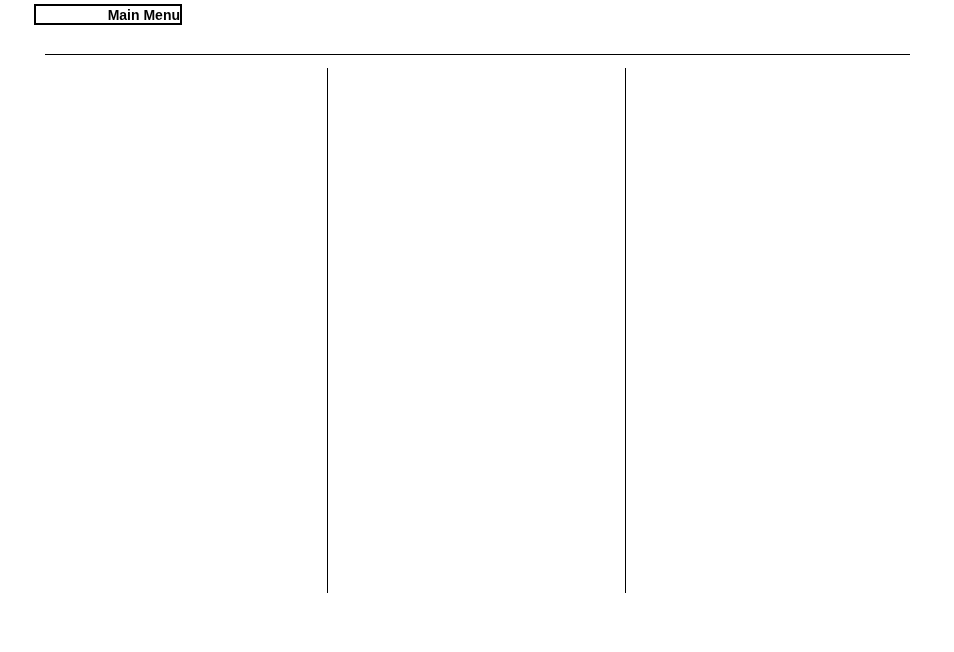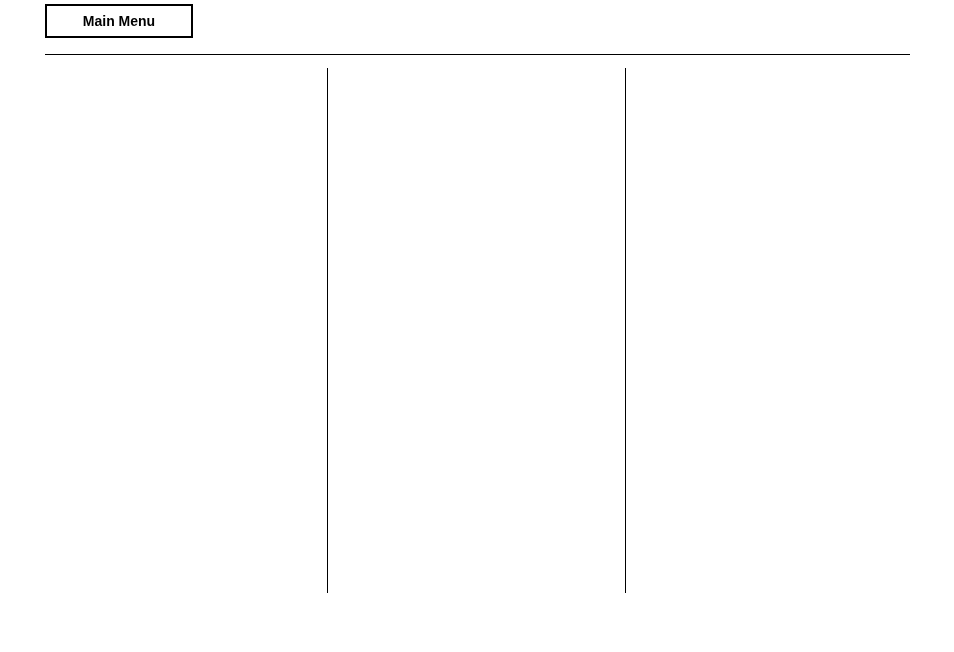--- a/index.html
+++ b/index.html
@@ -9,29 +9,29 @@
     }
     body {
       background: #ffffff;
       font-family: Arial, Helvetica, sans-serif;
       width: 954px;
       height: 652px;
       position: relative;
     }
     .main-menu-button {
       position: absolute;
-      left: 45px;
+      left: 34px;
       top: 4px;
       width: 148px;
-      height: 34px;
+      height: 21px;
       border: 2px solid #000000;
       background: #ffffff;
       display: flex;
       align-items: center;
-      justify-content: center;
+      justify-content: flex-end;
       font-size: 14px;
       font-weight: bold;
       cursor: pointer;
     }
     .horizontal-divider {
       position: absolute;
       left: 45px;
       top: 54px;
       width: 865px;
       height: 1px;

